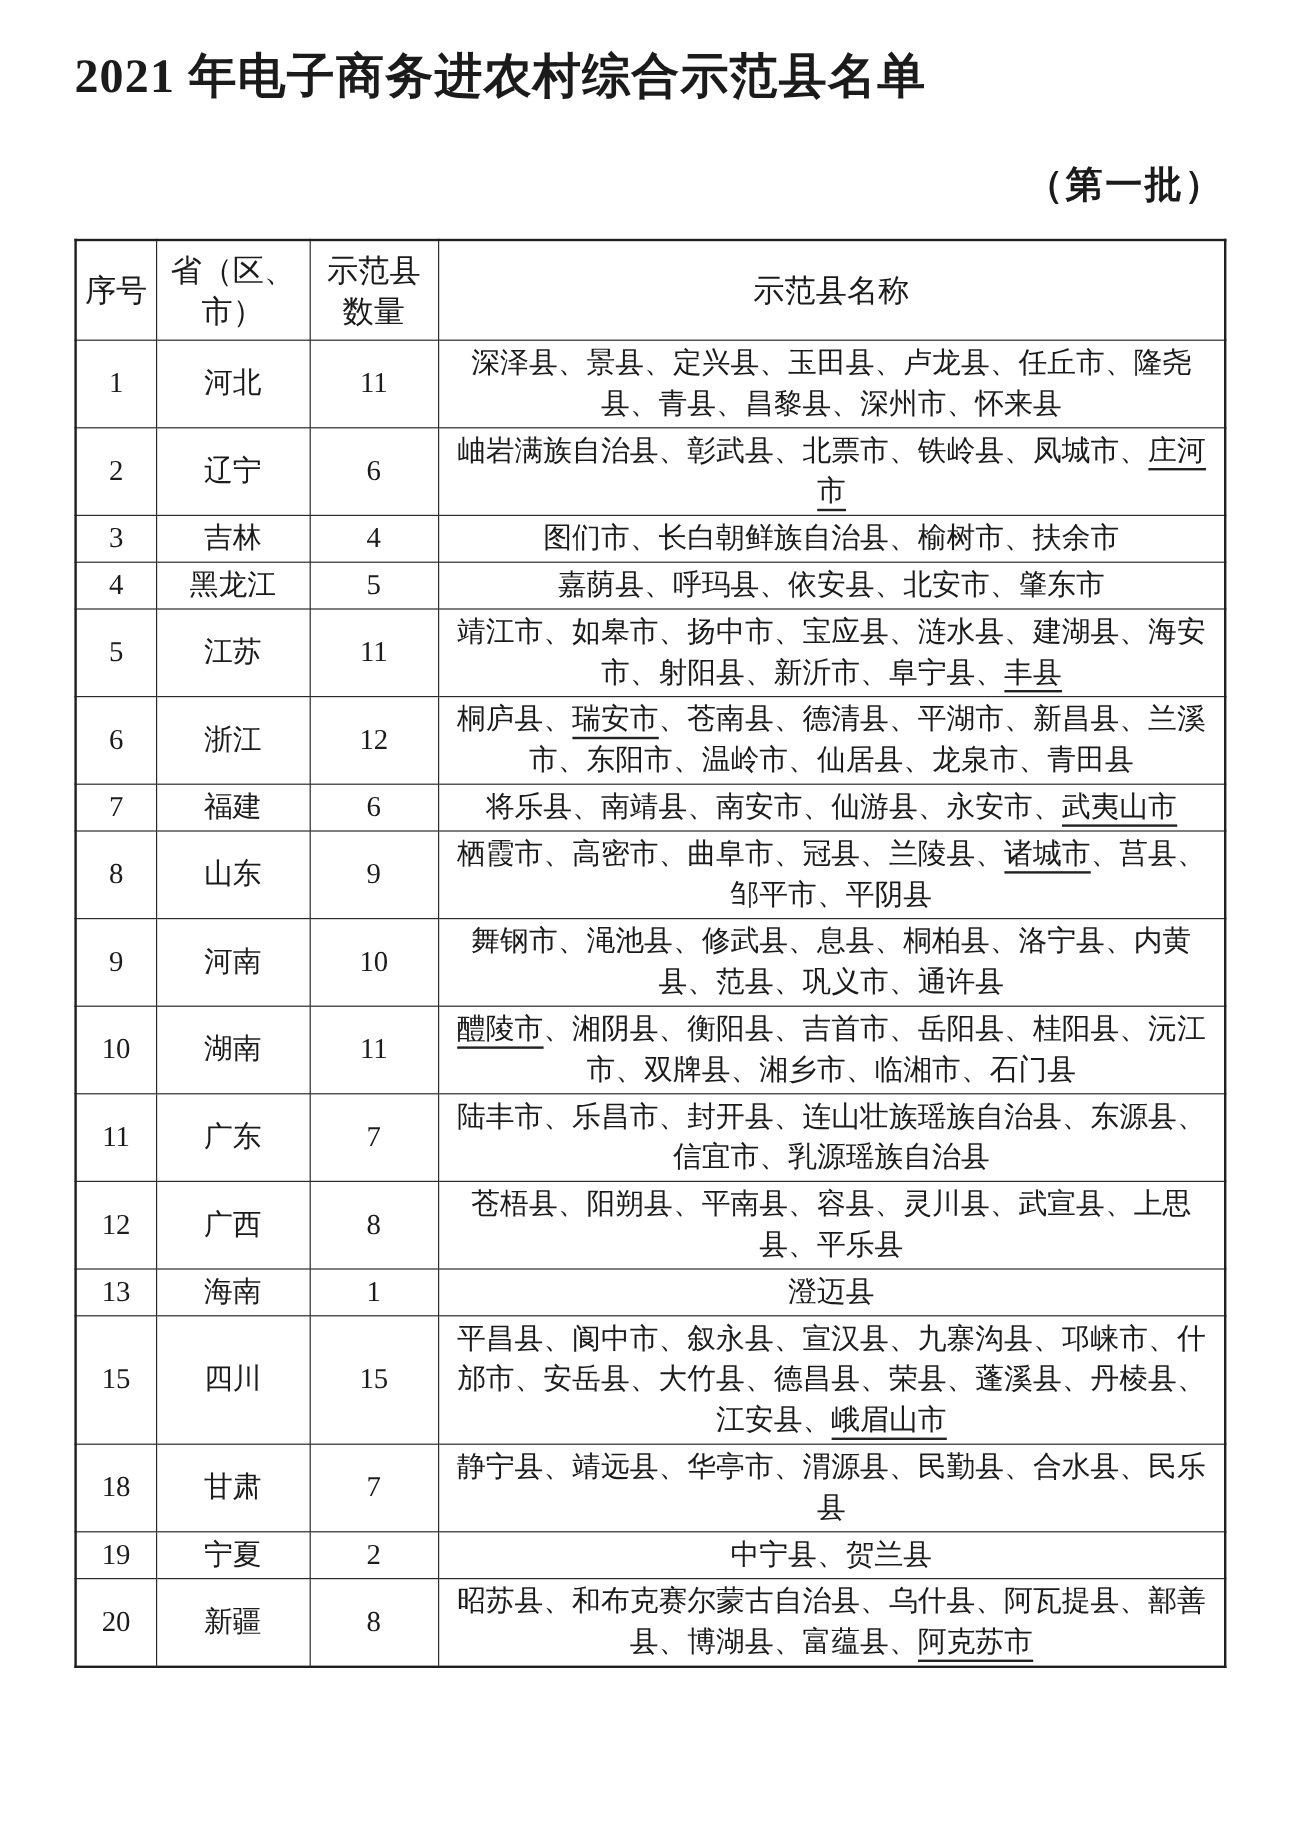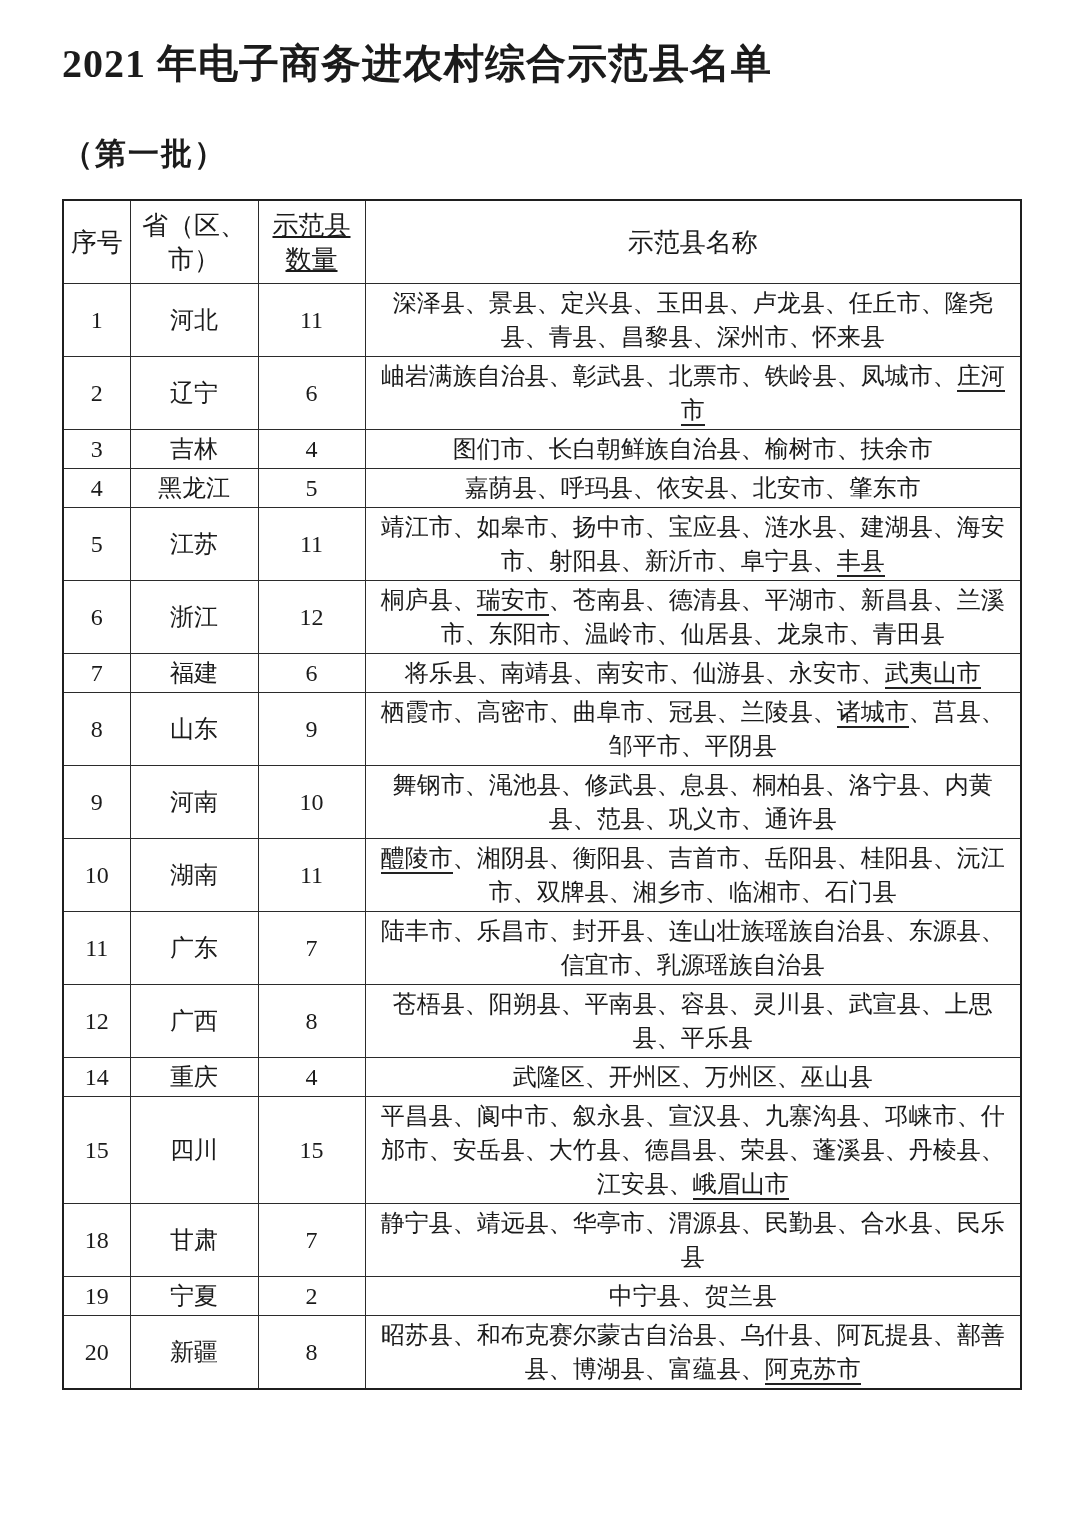--- a/index.html
+++ b/index.html
@@ -21,21 +21,21 @@
   .title {
     font-size: 40px;
     font-weight: 700;
     text-align: left;
     margin: 12px 0 0 0;
     letter-spacing: 1px;
   }
   .subtitle {
     font-size: 31px;
     font-weight: 700;
-    text-align: left;
+    text-align: right;
     margin: 42px 0 24px 0;
     letter-spacing: 2px;
   }
   table.demo {
     width: 958px;
     border-collapse: collapse;
     table-layout: fixed;
     border: 2px solid #1f1f1f;
   }
   table.demo th, table.demo td {
@@ -43,21 +43,21 @@
   }
   table.demo th {
     font-family: "Liberation Sans", "DejaVu Sans", sans-serif;
     font-weight: 500;
     font-size: 26px;
     line-height: 34px;
     text-align: center;
     vertical-align: middle;
     padding: 7px 2px;
   }
-  th.pre { white-space: pre-line; text-decoration: underline; }
+  th.pre { white-space: pre-line; }
   table.demo td {
     font-size: 24px;
     line-height: 34px;
     text-align: center;
     vertical-align: middle;
     padding: 2px 4px;
   }
   td.c-names {
     text-align: left;
     font-size: 23px;
@@ -161,24 +161,24 @@
           <td>7</td>
           <td class="c-names"><span>陆丰市</span>、<span>乐昌市</span>、<span>封开县</span>、<span>连山壮族瑶族自治县</span>、<span>东源县</span>、<span>信宜市</span>、<span>乳源瑶族自治县</span></td>
         </tr>
         <tr>
           <td>12</td>
           <td>广西</td>
           <td>8</td>
           <td class="c-names"><span>苍梧县</span>、<span>阳朔县</span>、<span>平南县</span>、<span>容县</span>、<span>灵川县</span>、<span>武宣县</span>、<span>上思县</span>、<span>平乐县</span></td>
         </tr>
         <tr>
-          <td>14</td>
-          <td>重庆</td>
-          <td>4</td>
-          <td class="c-names"><span>武隆区</span>、<span>开州区</span>、<span>万州区</span>、<span>巫山县</span></td>
+          <td>13</td>
+          <td>海南</td>
+          <td>1</td>
+          <td class="c-names"><span>澄迈县</span></td>
         </tr>
         <tr>
           <td>15</td>
           <td>四川</td>
           <td>15</td>
           <td class="c-names"><span>平昌县</span>、<span>阆中市</span>、<span>叙永县</span>、<span>宣汉县</span>、<span>九寨沟县</span>、<span>邛崃市</span>、<span>什邡市</span>、<span>安岳县</span>、<span>大竹县</span>、<span>德昌县</span>、<span>荣县</span>、<span>蓬溪县</span>、<span>丹棱县</span>、<span>江安县</span>、<span class="u">峨眉山市</span></td>
         </tr>
         <tr>
           <td>18</td>
           <td>甘肃</td>

